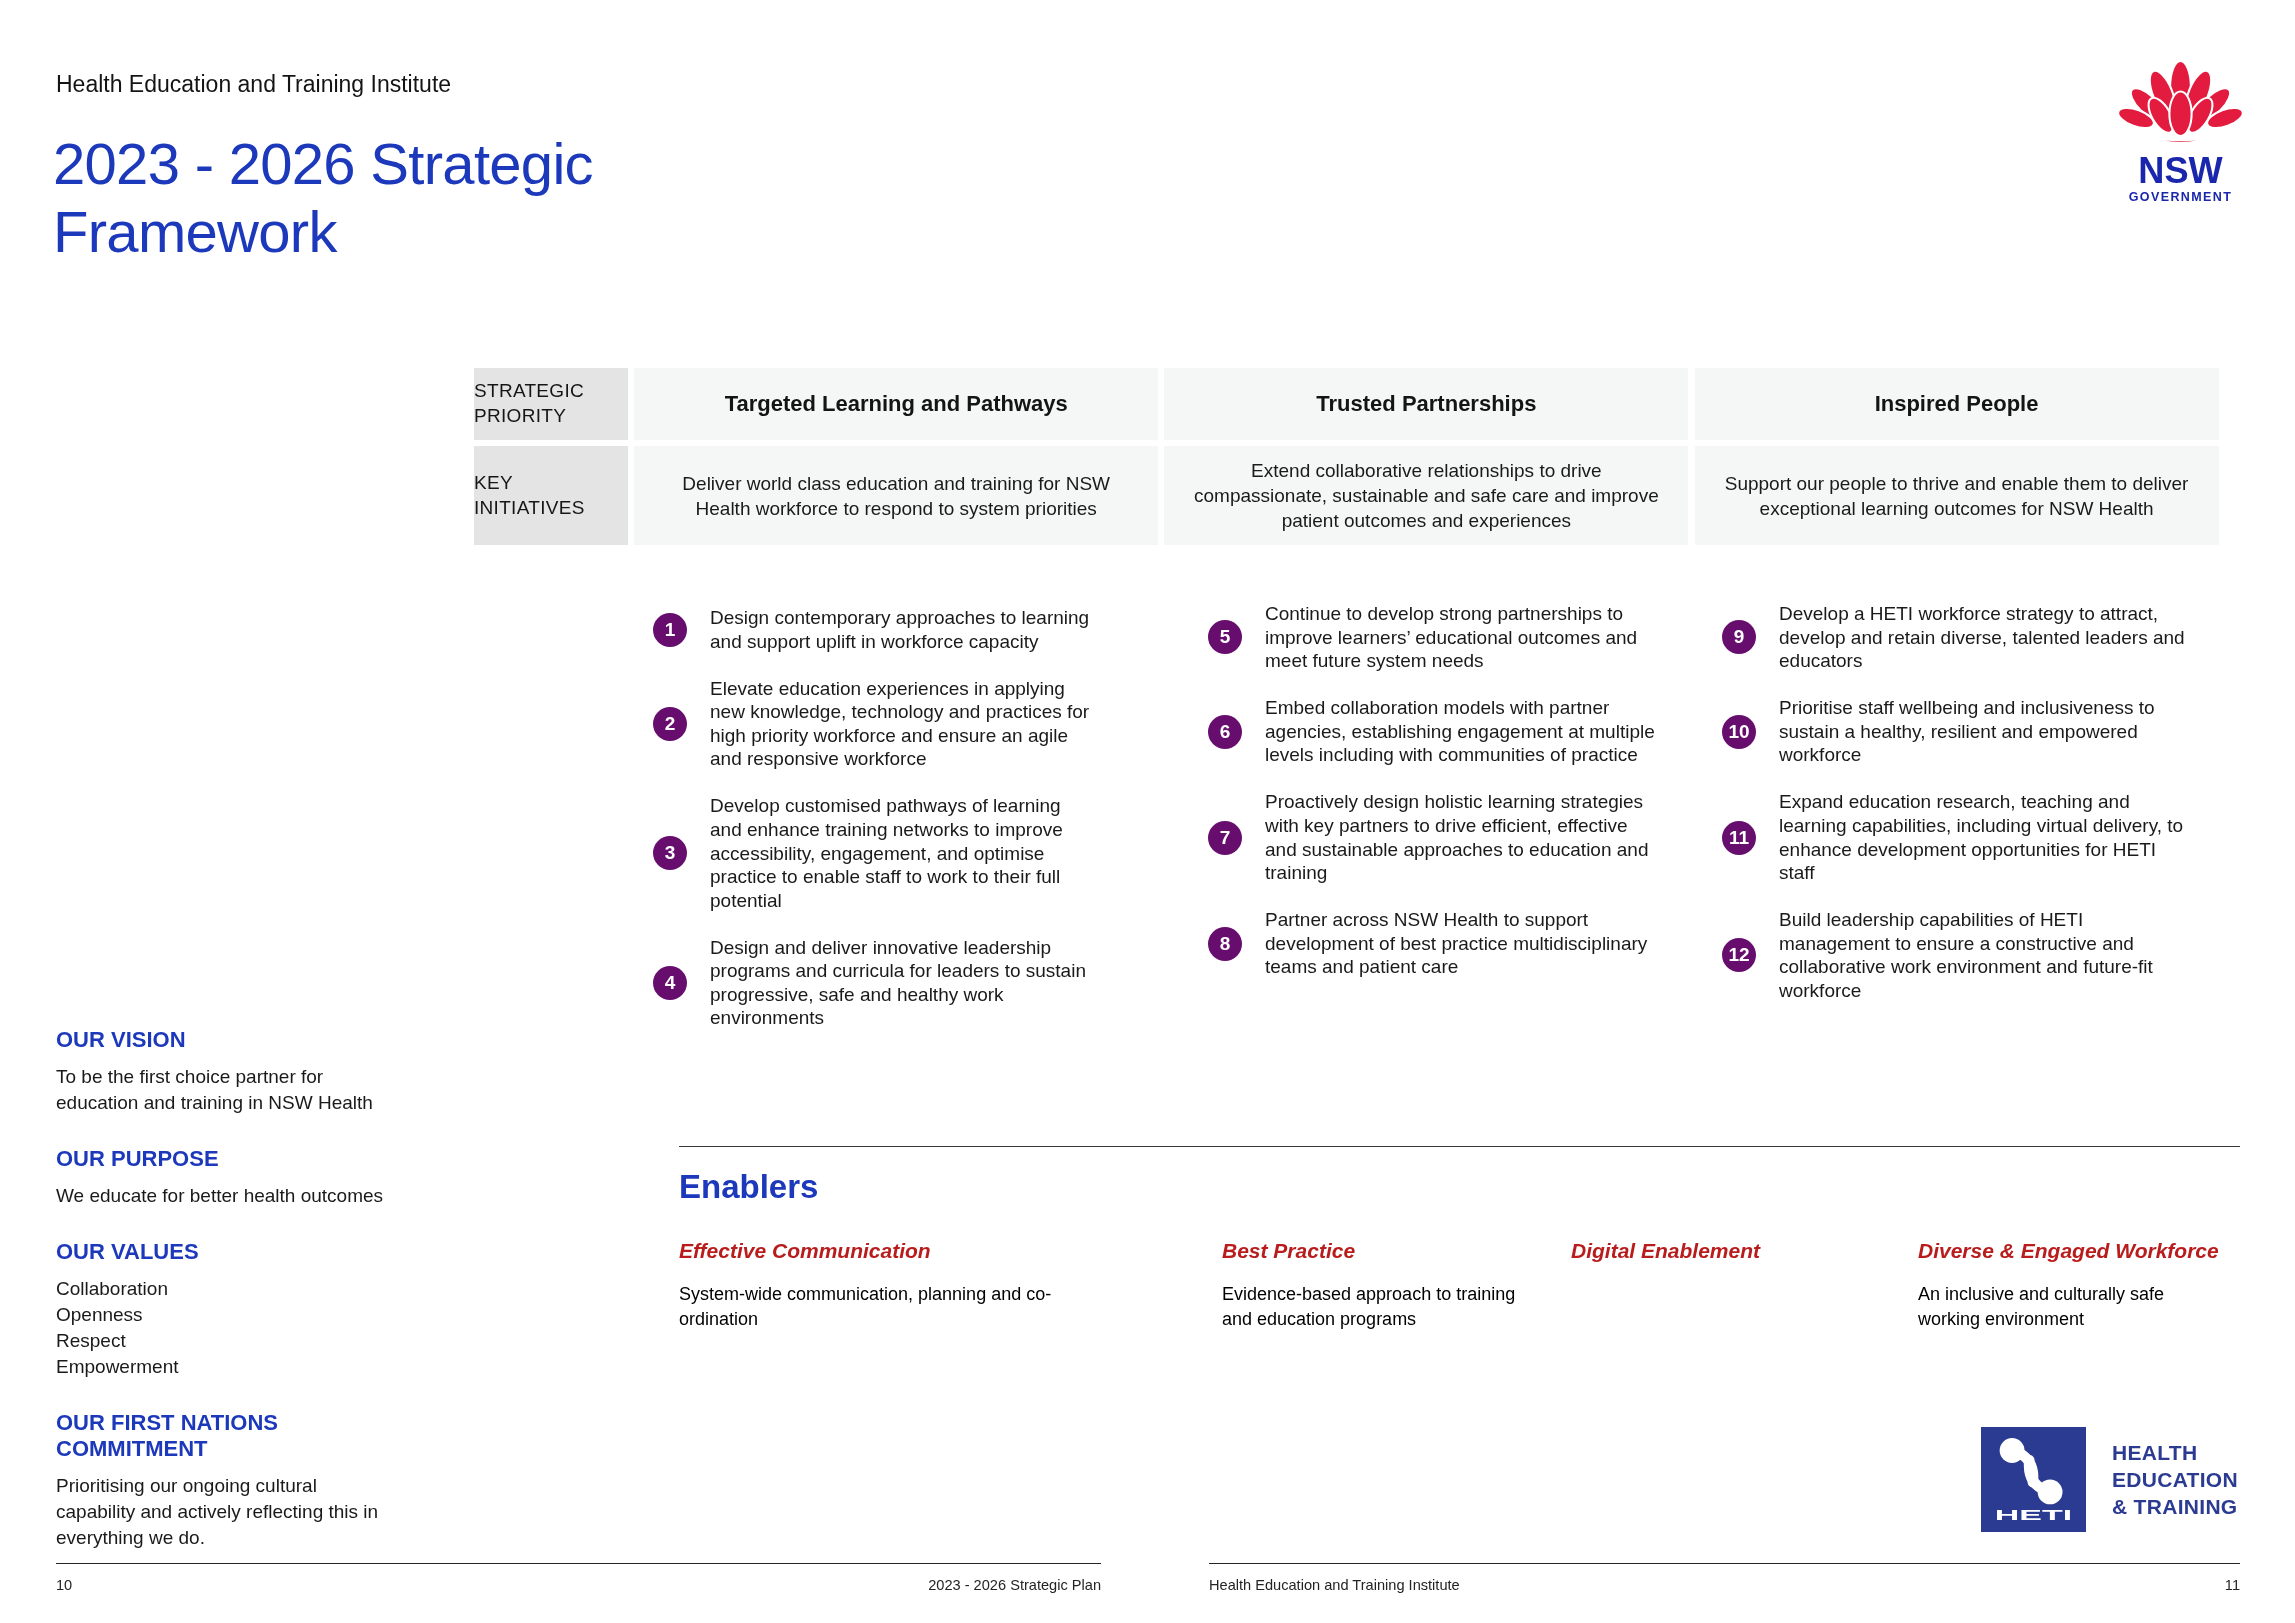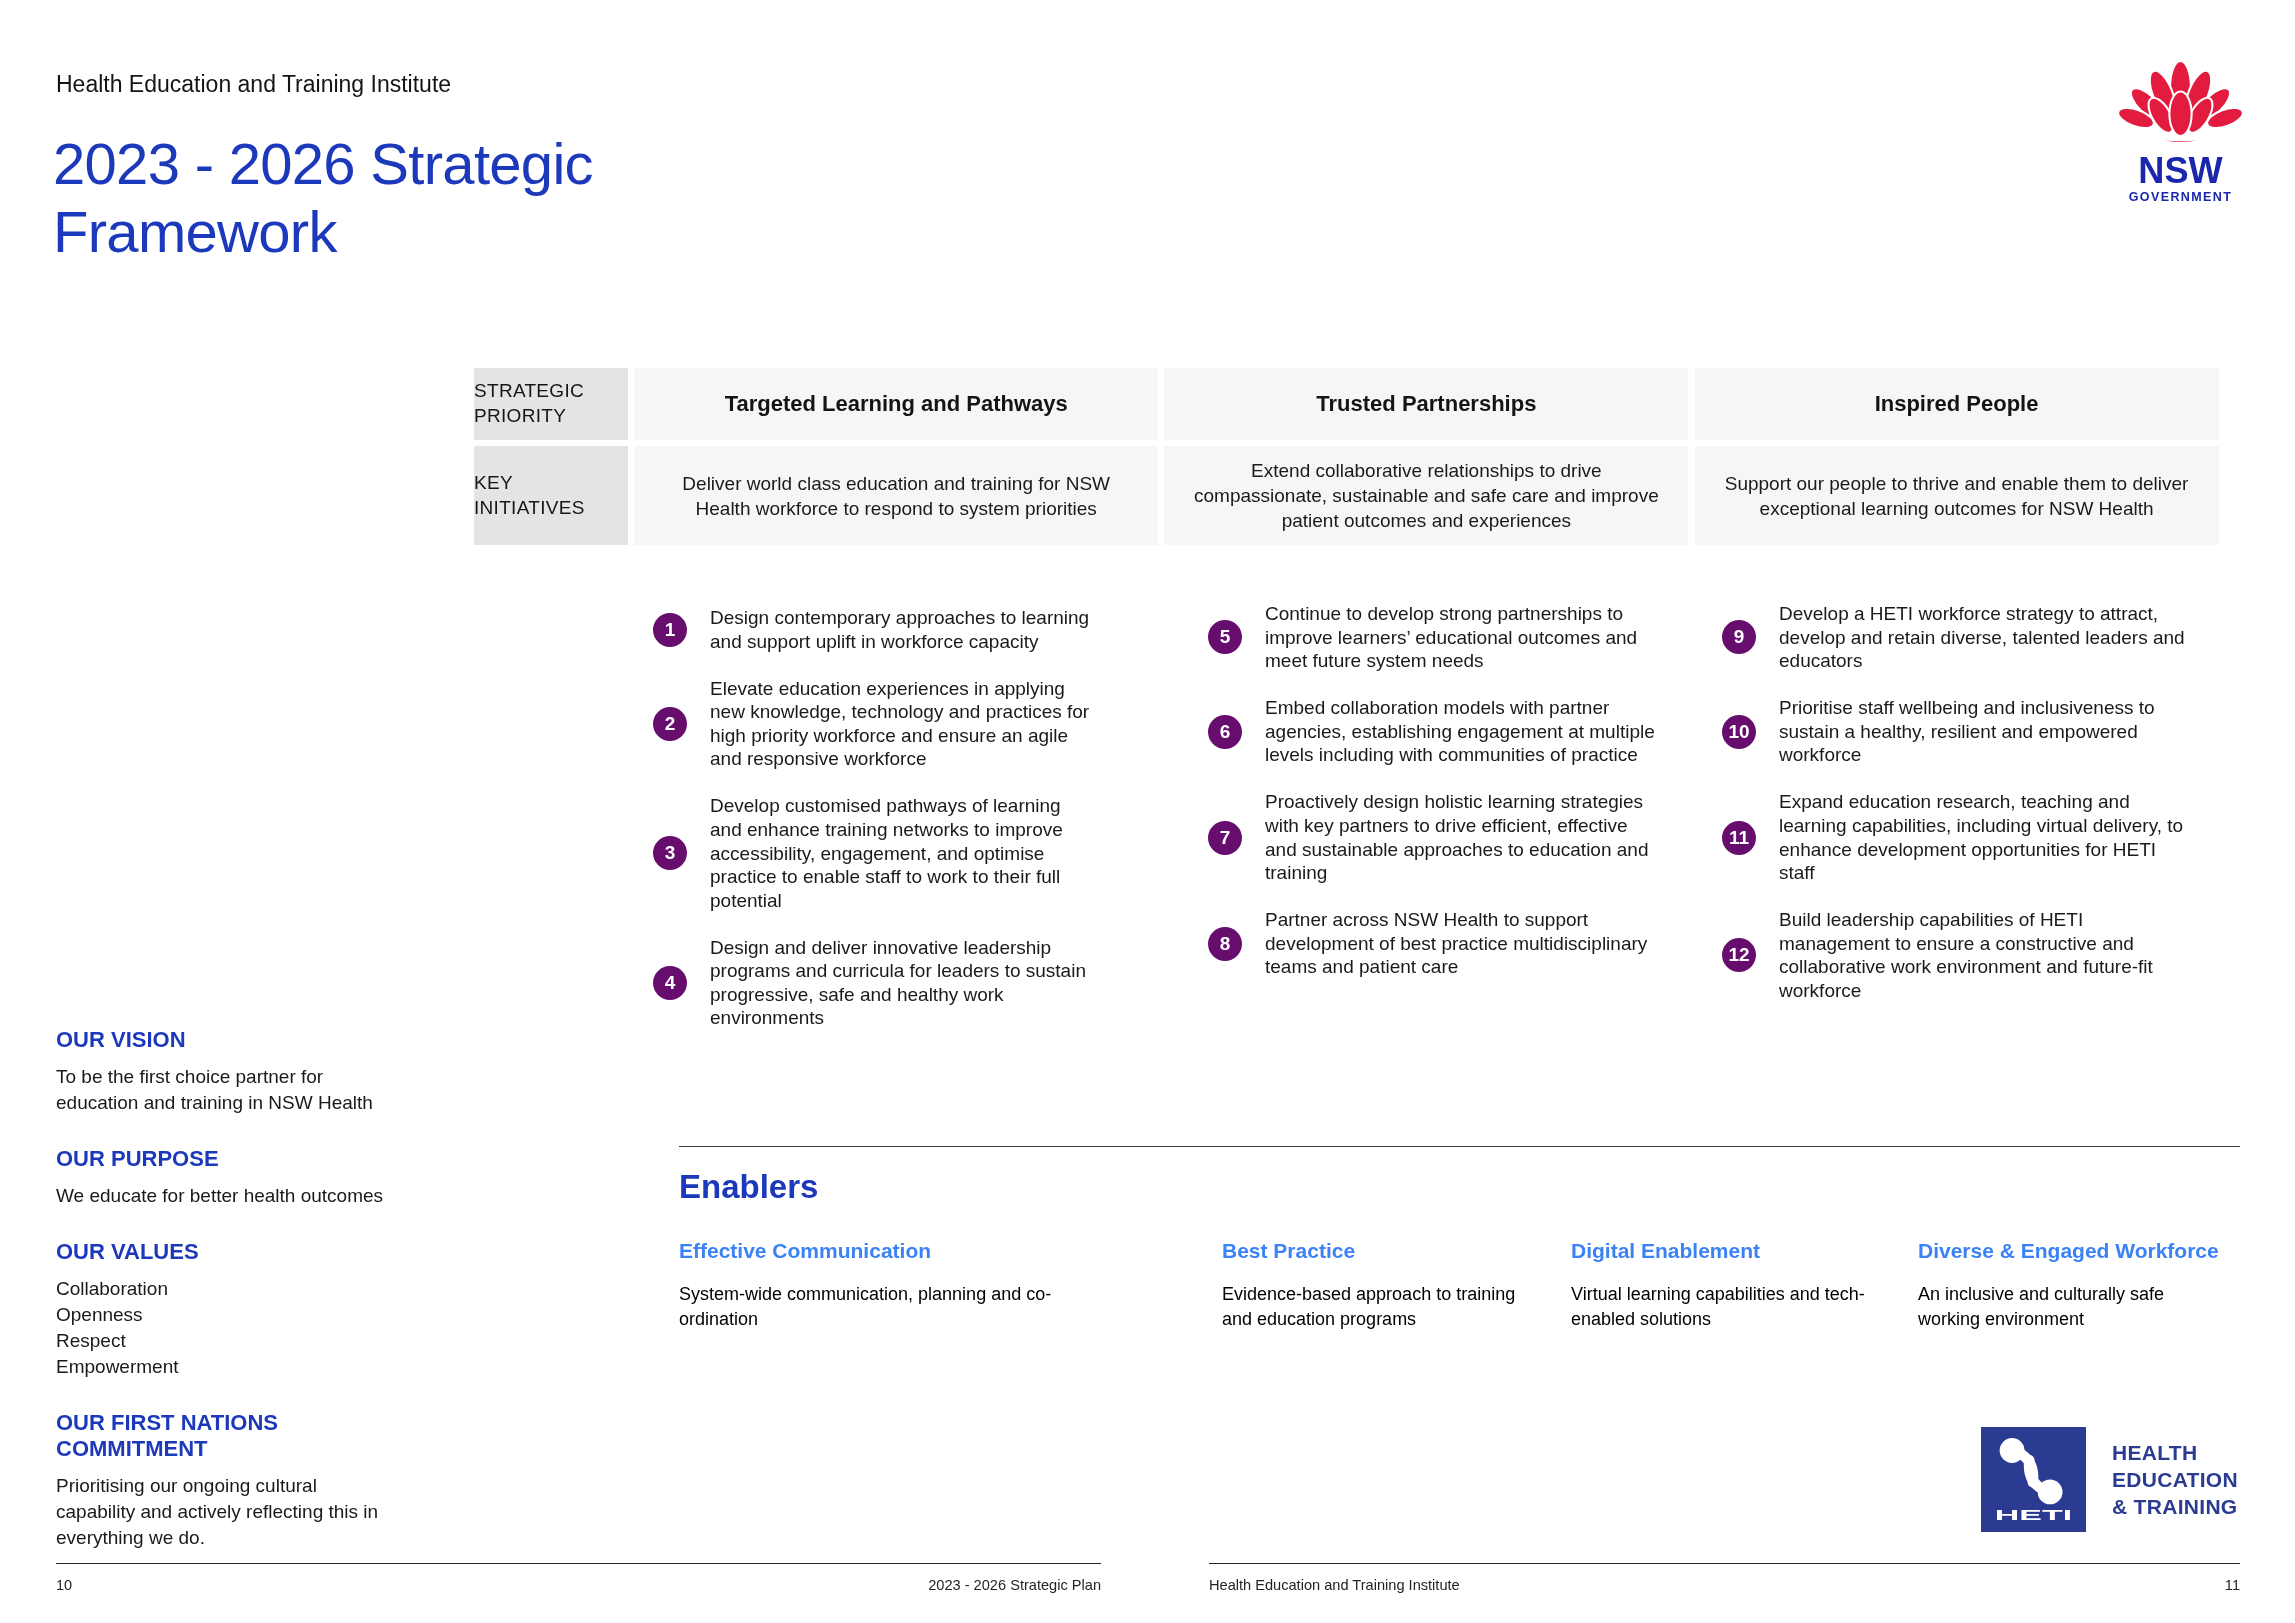--- a/index.html
+++ b/index.html
@@ -41,21 +41,21 @@
   .sidebar{position:absolute;left:56px;top:1027px;width:343px;}
   .sb-h{font-size:22px;font-weight:bold;color:#1d39bb;margin:0 0 11px 0;}
   .sb-h.wrap2{width:236px;}
   .sb-b{font-size:19px;line-height:1.36;color:#1a1a1a;margin:0 0 30.5px 0;width:337px;}
   .sb-b .vline{display:block;}
   
   .enablers{position:absolute;left:679px;top:1146px;width:1561px;}
   .en-rule{border-top:1.4px solid #3a3a3a;height:0;}
   .en-h{margin-top:21px;font-size:33px;font-weight:bold;color:#1d39bb;}
   .en-grid{margin-top:33px;display:grid;grid-template-columns:543px 349px 347px 322px;}
-  .en-t{font-size:21px;font-weight:bold;color:#3b82f6;margin:0 0 19.4px 0;}
+  .en-t{font-size:21px;font-weight:bold;color:#b91c1c;margin:0 0 19.4px 0;font-style:italic;}
   .en-b{font-size:18px;line-height:1.36;color:#000000;}
   .en-col:nth-child(1) .en-b{max-width:416px;}
   .en-col:nth-child(2) .en-b{max-width:302px;}
   .en-col:nth-child(3) .en-b{max-width:295px;}
   .en-col:nth-child(4) .en-b{max-width:288px;}
   
   .heti{position:absolute;left:1981px;top:1427px;display:flex;align-items:center;}
   .heti-words{margin-left:26px;font-size:21px;font-weight:bold;color:#2c3b92;
     line-height:1.3;letter-spacing:0.3px;}
   
@@ -188,21 +188,20 @@
       <div class="en-col">
         <div class="en-t">Effective Communication</div>
         <div class="en-b">System-wide communication, planning and co-ordination</div>
       </div>
       <div class="en-col">
         <div class="en-t">Best Practice</div>
         <div class="en-b">Evidence-based approach to training and education programs</div>
       </div>
       <div class="en-col">
         <div class="en-t">Digital Enablement</div>
-        <div class="en-b">Virtual learning capabilities and tech-enabled solutions</div>
       </div>
       <div class="en-col">
         <div class="en-t">Diverse &amp; Engaged Workforce</div>
         <div class="en-b">An inclusive and culturally safe working environment</div>
       </div>
     </div>
   </div>
 
   <div class="heti">
     <svg width="105" height="105" viewBox="0 0 152 152">

